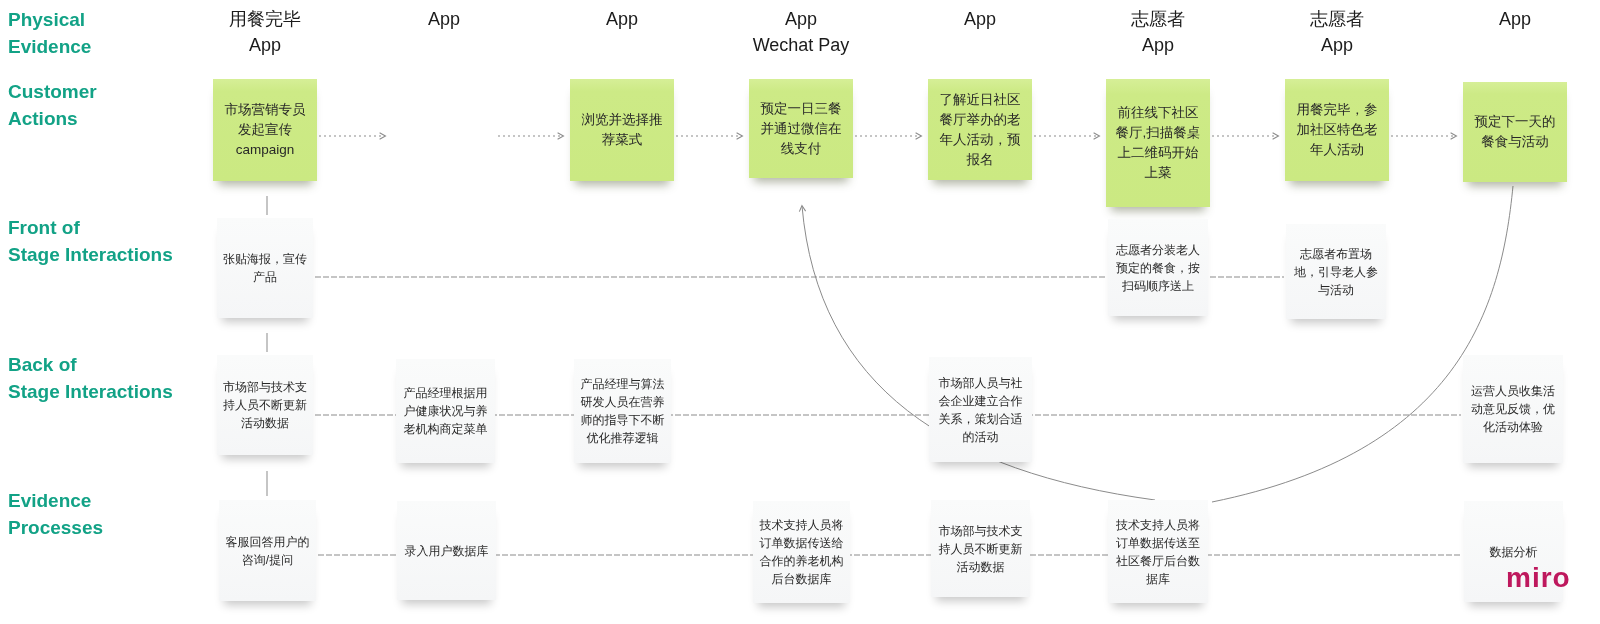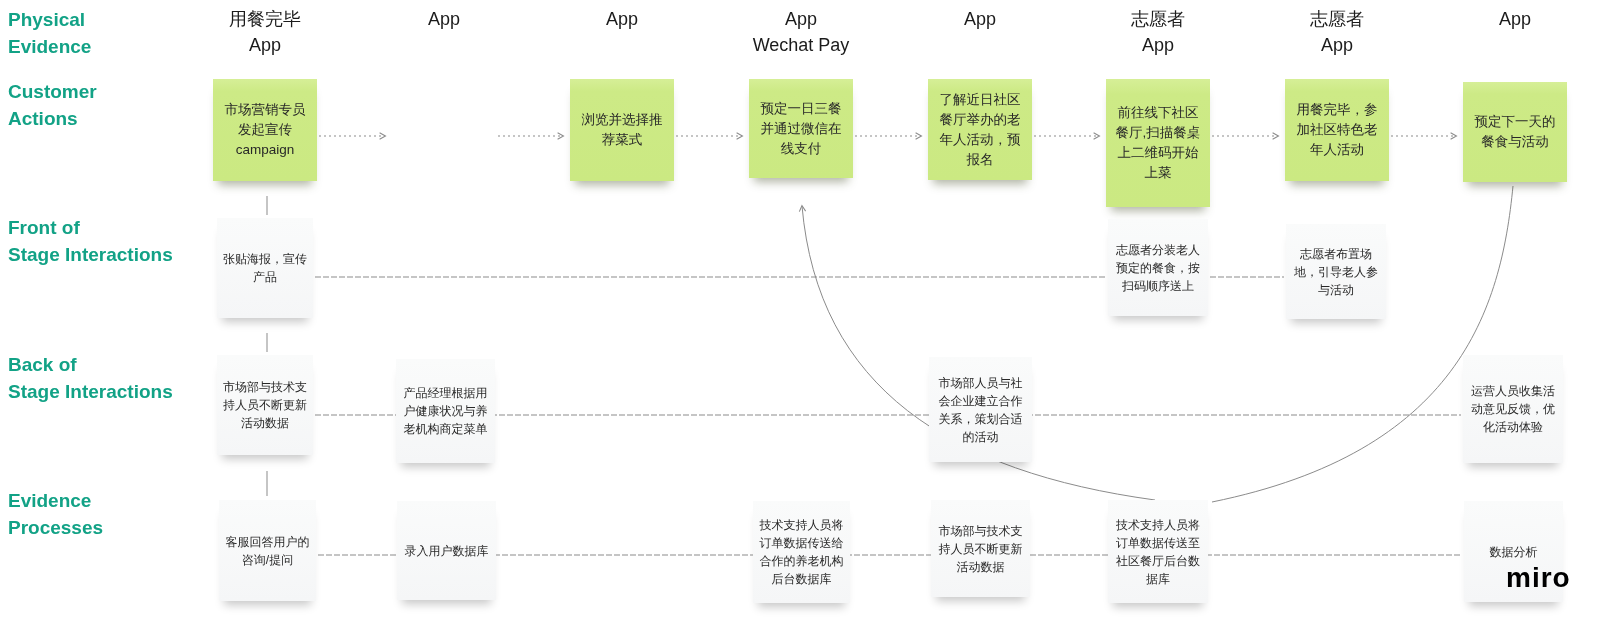--- a/index.html
+++ b/index.html
@@ -26,21 +26,21 @@
     box-shadow:0 9px 9px -5px rgba(60,70,30,.40);
     font-size:13.5px;line-height:20px;padding:4px 9px;
   }
   .sticky.white{
     background:linear-gradient(180deg,#fafbfb 0%,#f5f6f7 100%);
     box-shadow:0 9px 9px -5px rgba(0,0,0,.22);
     font-size:12px;line-height:18px;padding:4px 6px;
   }
   .watermark{
     position:absolute;left:1506px;top:562px;z-index:5;
-    color:#000000;font-size:28px;font-weight:bold;letter-spacing:1px;
+    color:#be185d;font-size:28px;font-weight:bold;letter-spacing:1px;
   }
 </style>
 </head>
 <body>
 
 <div class="board">
 
   <svg class="connector-layer" width="1600" height="624" viewBox="0 0 1600 624">
     <defs>
       <marker id="arrow" viewBox="0 0 10 10" refX="7.5" refY="5" markerWidth="9" markerHeight="9" orient="auto">
@@ -131,20 +131,21 @@
   <div class="sticky green" style="left:1106px;top:79px;width:104px;height:128px">前往线下社区餐厅,扫描餐桌上二维码开始上菜</div>
   <div class="sticky green" style="left:1285px;top:79px;width:104px;height:102px">用餐完毕，参加社区特色老年人活动</div>
   <div class="sticky green" style="left:1463px;top:82px;width:104px;height:100px">预定下一天的餐食与活动</div>
 
   <div class="sticky white" style="left:1108px;top:219px;width:100px;height:97px">志愿者分装老人预定的餐食，按扫码顺序送上</div>
   <div class="sticky white" style="left:217px;top:218px;width:96px;height:100px">张贴海报，宣传产品</div>
   <div class="sticky white" style="left:1286px;top:224px;width:100px;height:95px">志愿者布置场地，引导老人参与活动</div>
 
   <div class="sticky white" style="left:217px;top:355px;width:96px;height:100px">市场部与技术支持人员不断更新活动数据</div>
   <div class="sticky white" style="left:396px;top:359px;width:99px;height:104px">产品经理根据用户健康状况与养老机构商定菜单</div>
+  <div class="sticky white" style="left:574px;top:359px;width:97px;height:104px">产品经理与算法研发人员在营养师的指导下不断优化推荐逻辑</div>
   <div class="sticky white" style="left:929px;top:357px;width:103px;height:105px">市场部人员与社会企业建立合作关系，策划合适的活动</div>
   <div class="sticky white" style="left:1463px;top:355px;width:100px;height:108px">运营人员收集活动意见反馈，优化活动体验</div>
 
   <div class="sticky white" style="left:219px;top:500px;width:97px;height:101px">客服回答用户的咨询/提问</div>
   <div class="sticky white" style="left:397px;top:501px;width:99px;height:99px">录入用户数据库</div>
   <div class="sticky white" style="left:753px;top:501px;width:97px;height:102px">技术支持人员将订单数据传送给合作的养老机构后台数据库</div>
   <div class="sticky white" style="left:931px;top:500px;width:99px;height:97px">市场部与技术支持人员不断更新活动数据</div>
   <div class="sticky white" style="left:1108px;top:500px;width:100px;height:103px">技术支持人员将订单数据传送至社区餐厅后台数据库</div>
   <div class="sticky white" style="left:1464px;top:501px;width:99px;height:101px">数据分析</div>
 

